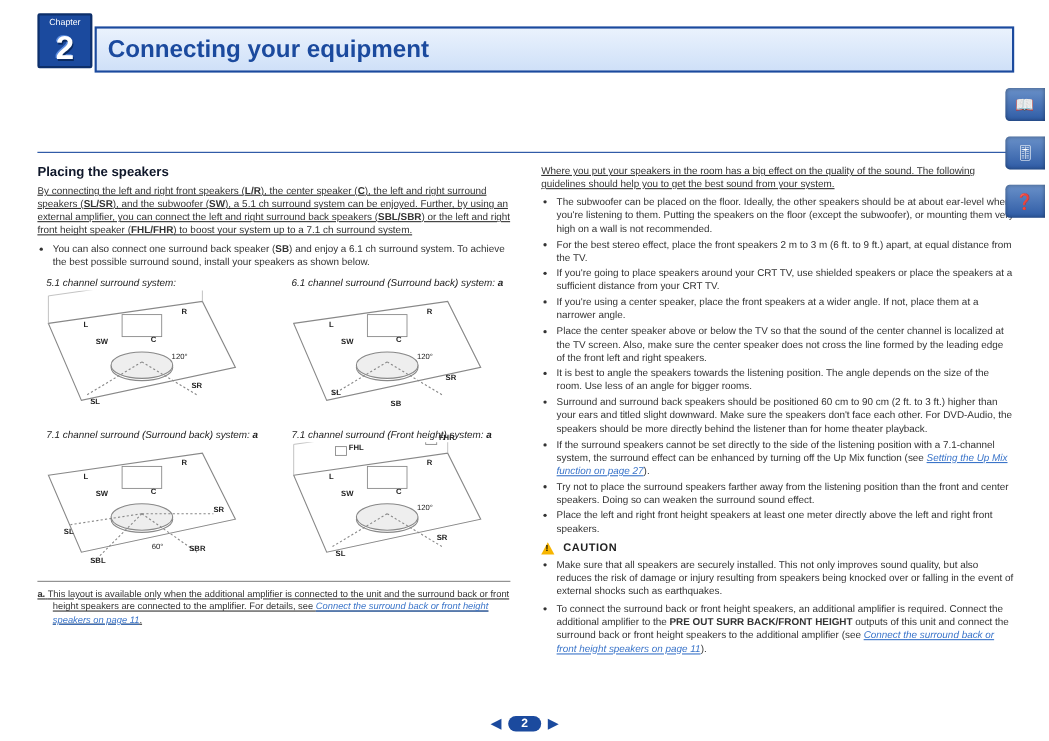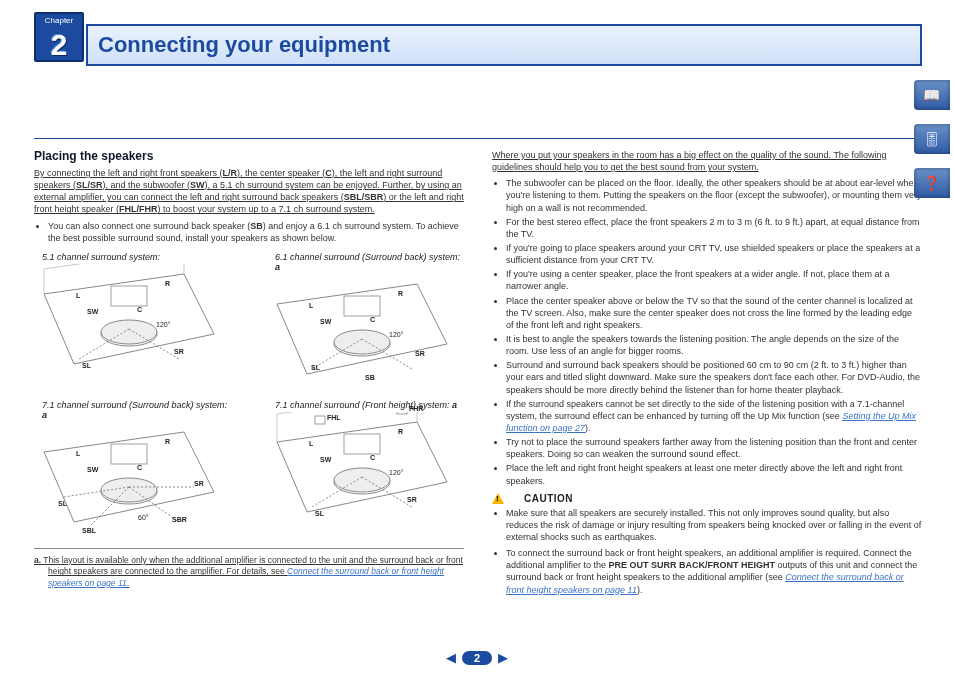--- a/index.html
+++ b/index.html
@@ -67,36 +67,36 @@
   p, li { font-size: 9px; line-height: 1.35; color: #333; }
   p { margin-bottom: 4px; text-decoration: underline; }
   ul { list-style: disc; padding-left: 14px; margin-bottom: 4px; }
   li { margin-bottom: 2px; }
   b { font-weight: bold; }
   a { color: #3a74c9; text-decoration: underline; font-style: italic; }
 
   .fig-grid {
     display: grid;
     grid-template-columns: 1fr 1fr;
-    gap: 6px 36px;
+    gap: 6px 16px;
     margin: 8px 0 6px 0;
   }
   .fig-caption { font-style: italic; font-size: 9px; margin: 0 0 2px 8px; }
   .room {
     width: 190px; height: 120px;
     position: relative;
   }
   .room svg { position: absolute; inset: 0; }
   .spk { position: absolute; font-size: 7px; font-weight: bold; color: #222; }
 
   .footnote-sep { border-top:1px solid #888; margin: 6px 0; }
   .footnote { font-size: 8.5px; padding-left: 14px; text-indent: -14px; }
 
   .caution-line {
-    display: flex; align-items: center; gap: 20px; margin: 6px 0 3px 0;
+    display: flex; align-items: center; gap: 8px; margin: 6px 0 3px 0;
   }
   .caution-tri {
     width: 0; height: 0; border-left: 6px solid transparent; border-right: 6px solid transparent;
     border-bottom: 11px solid #f7b500; position: relative;
   }
   .caution-tri::after { content: "!"; position: absolute; left: -2px; top: 1px; font-size: 8px; font-weight: bold; color: #000; }
   .caution-text { font-weight: bold; font-size: 10px; letter-spacing: 0.5px; }
 
   .important-line { display: flex; align-items: center; gap: 4px; margin: 6px 0 3px 0; }
   .imp-icon { width: 11px; height: 11px; background: #1B4A9E; border-radius: 50%; position: relative; }

